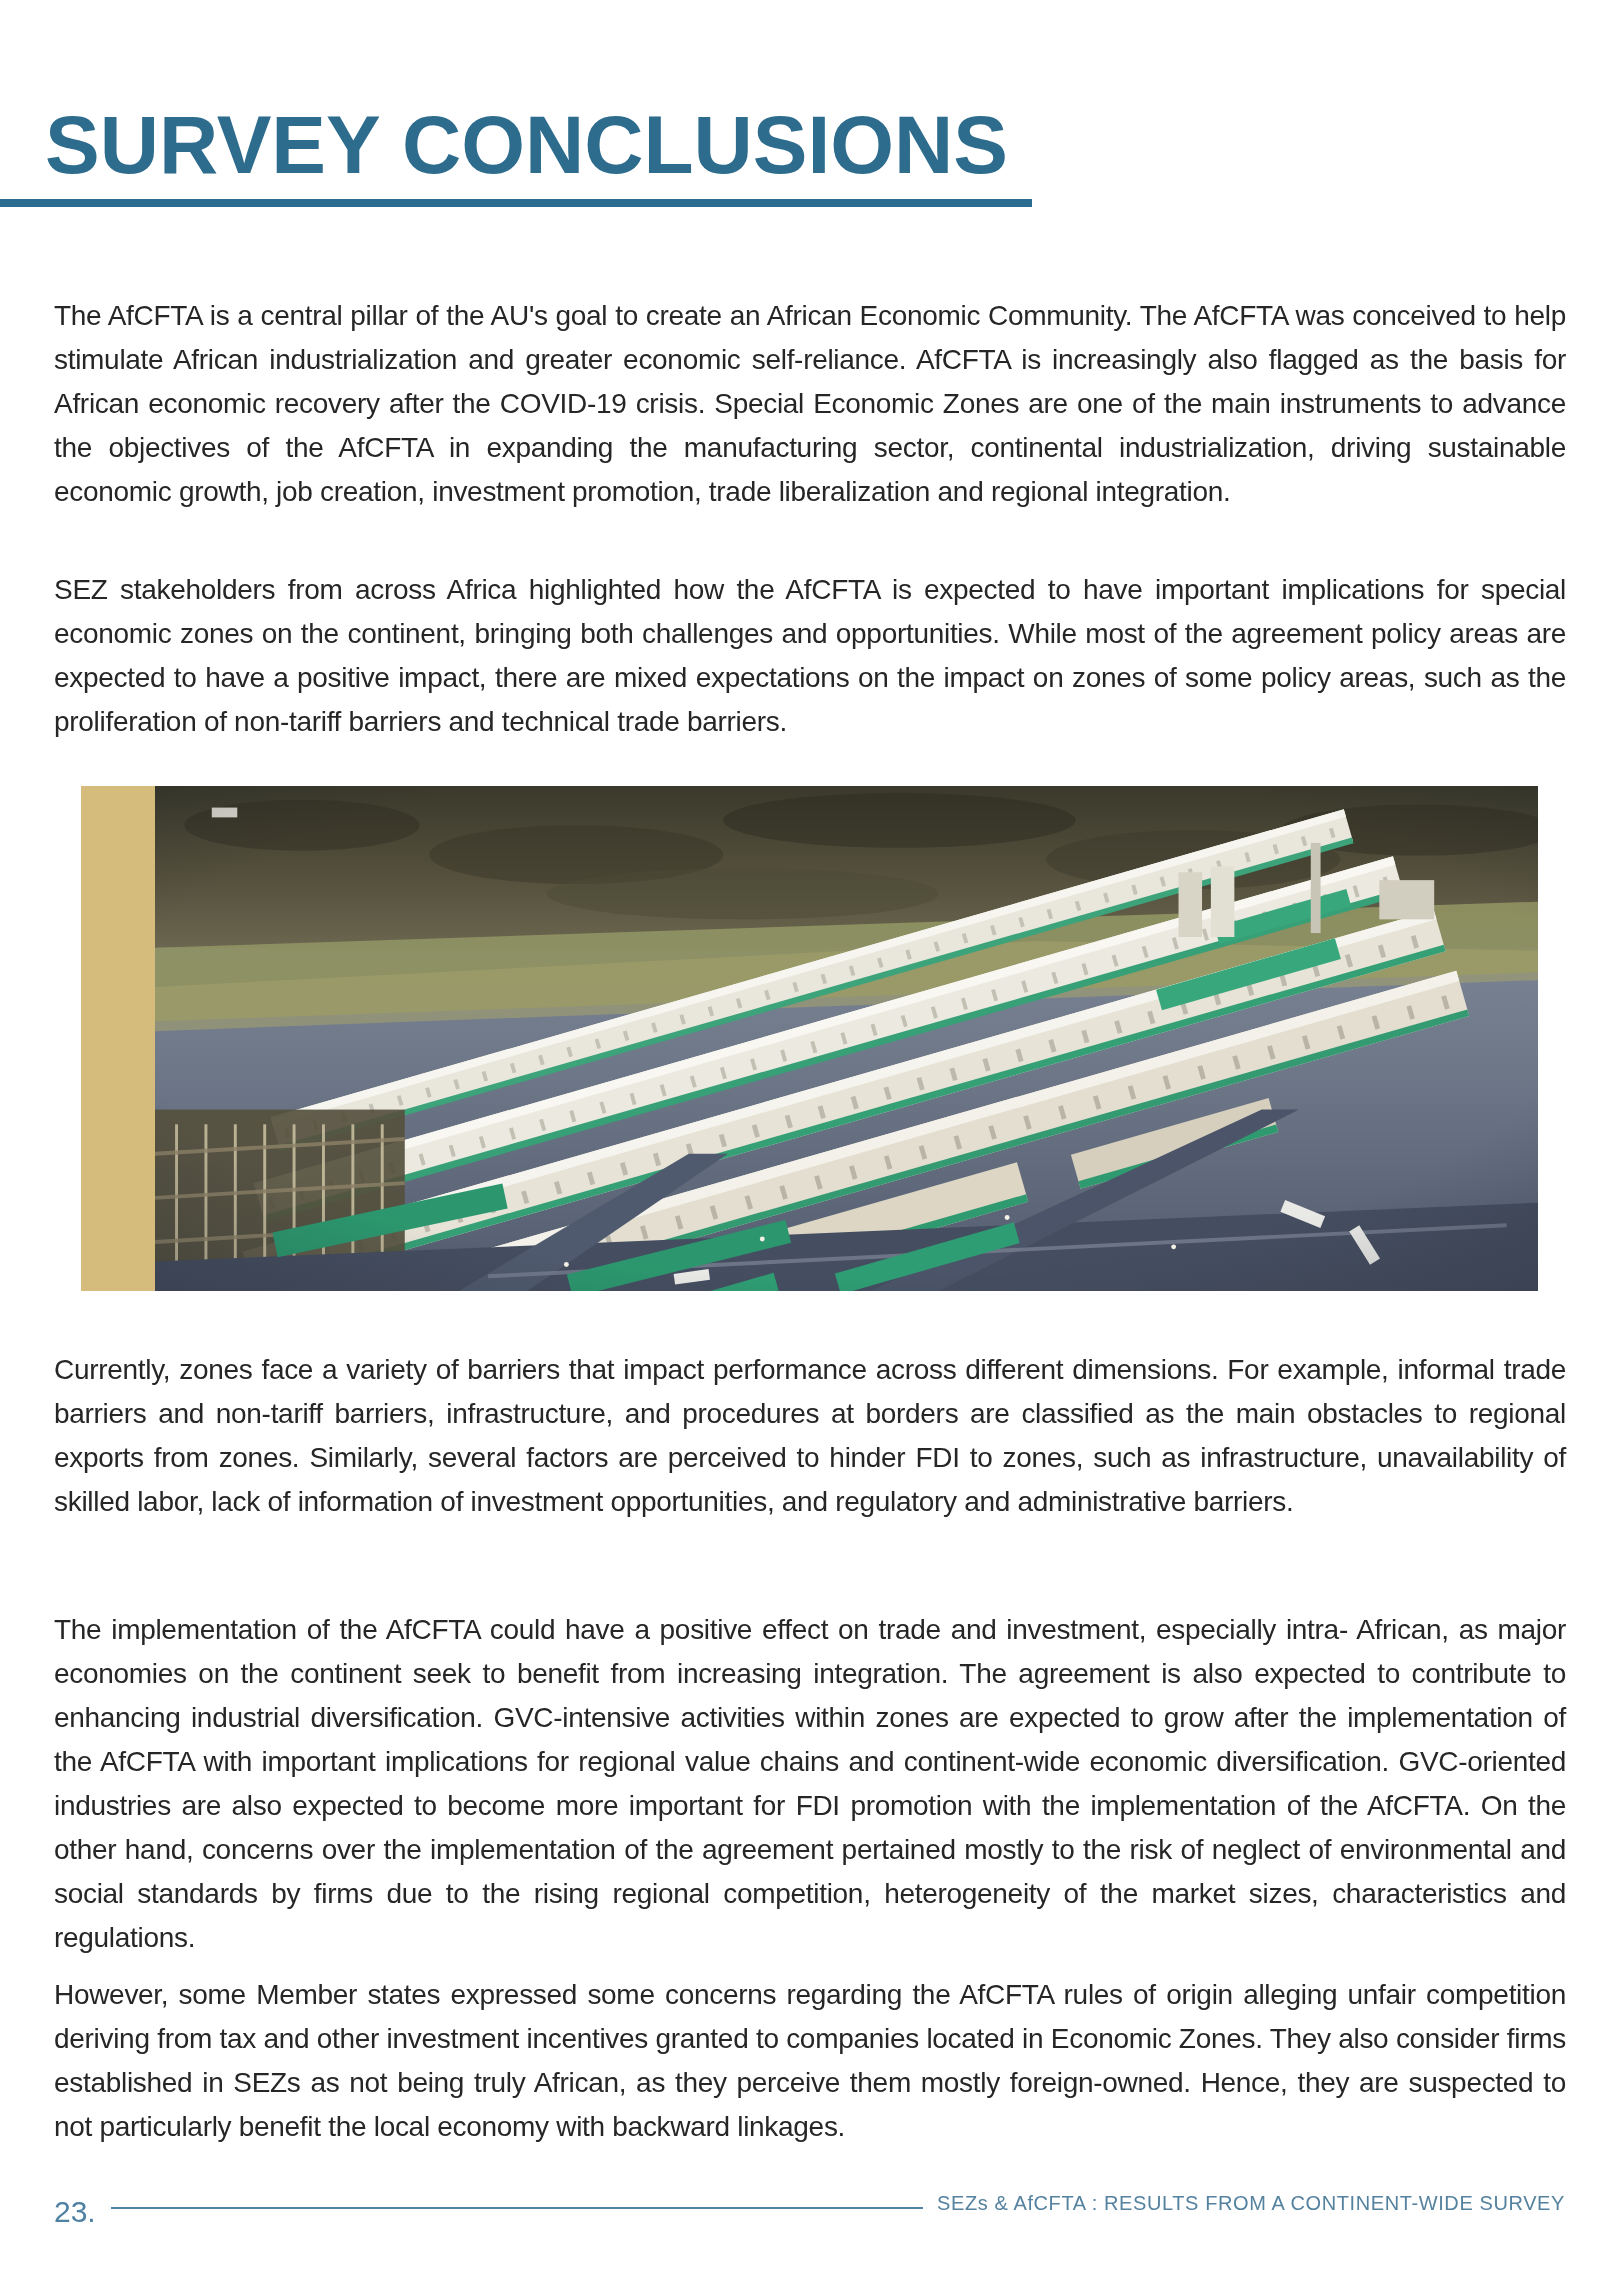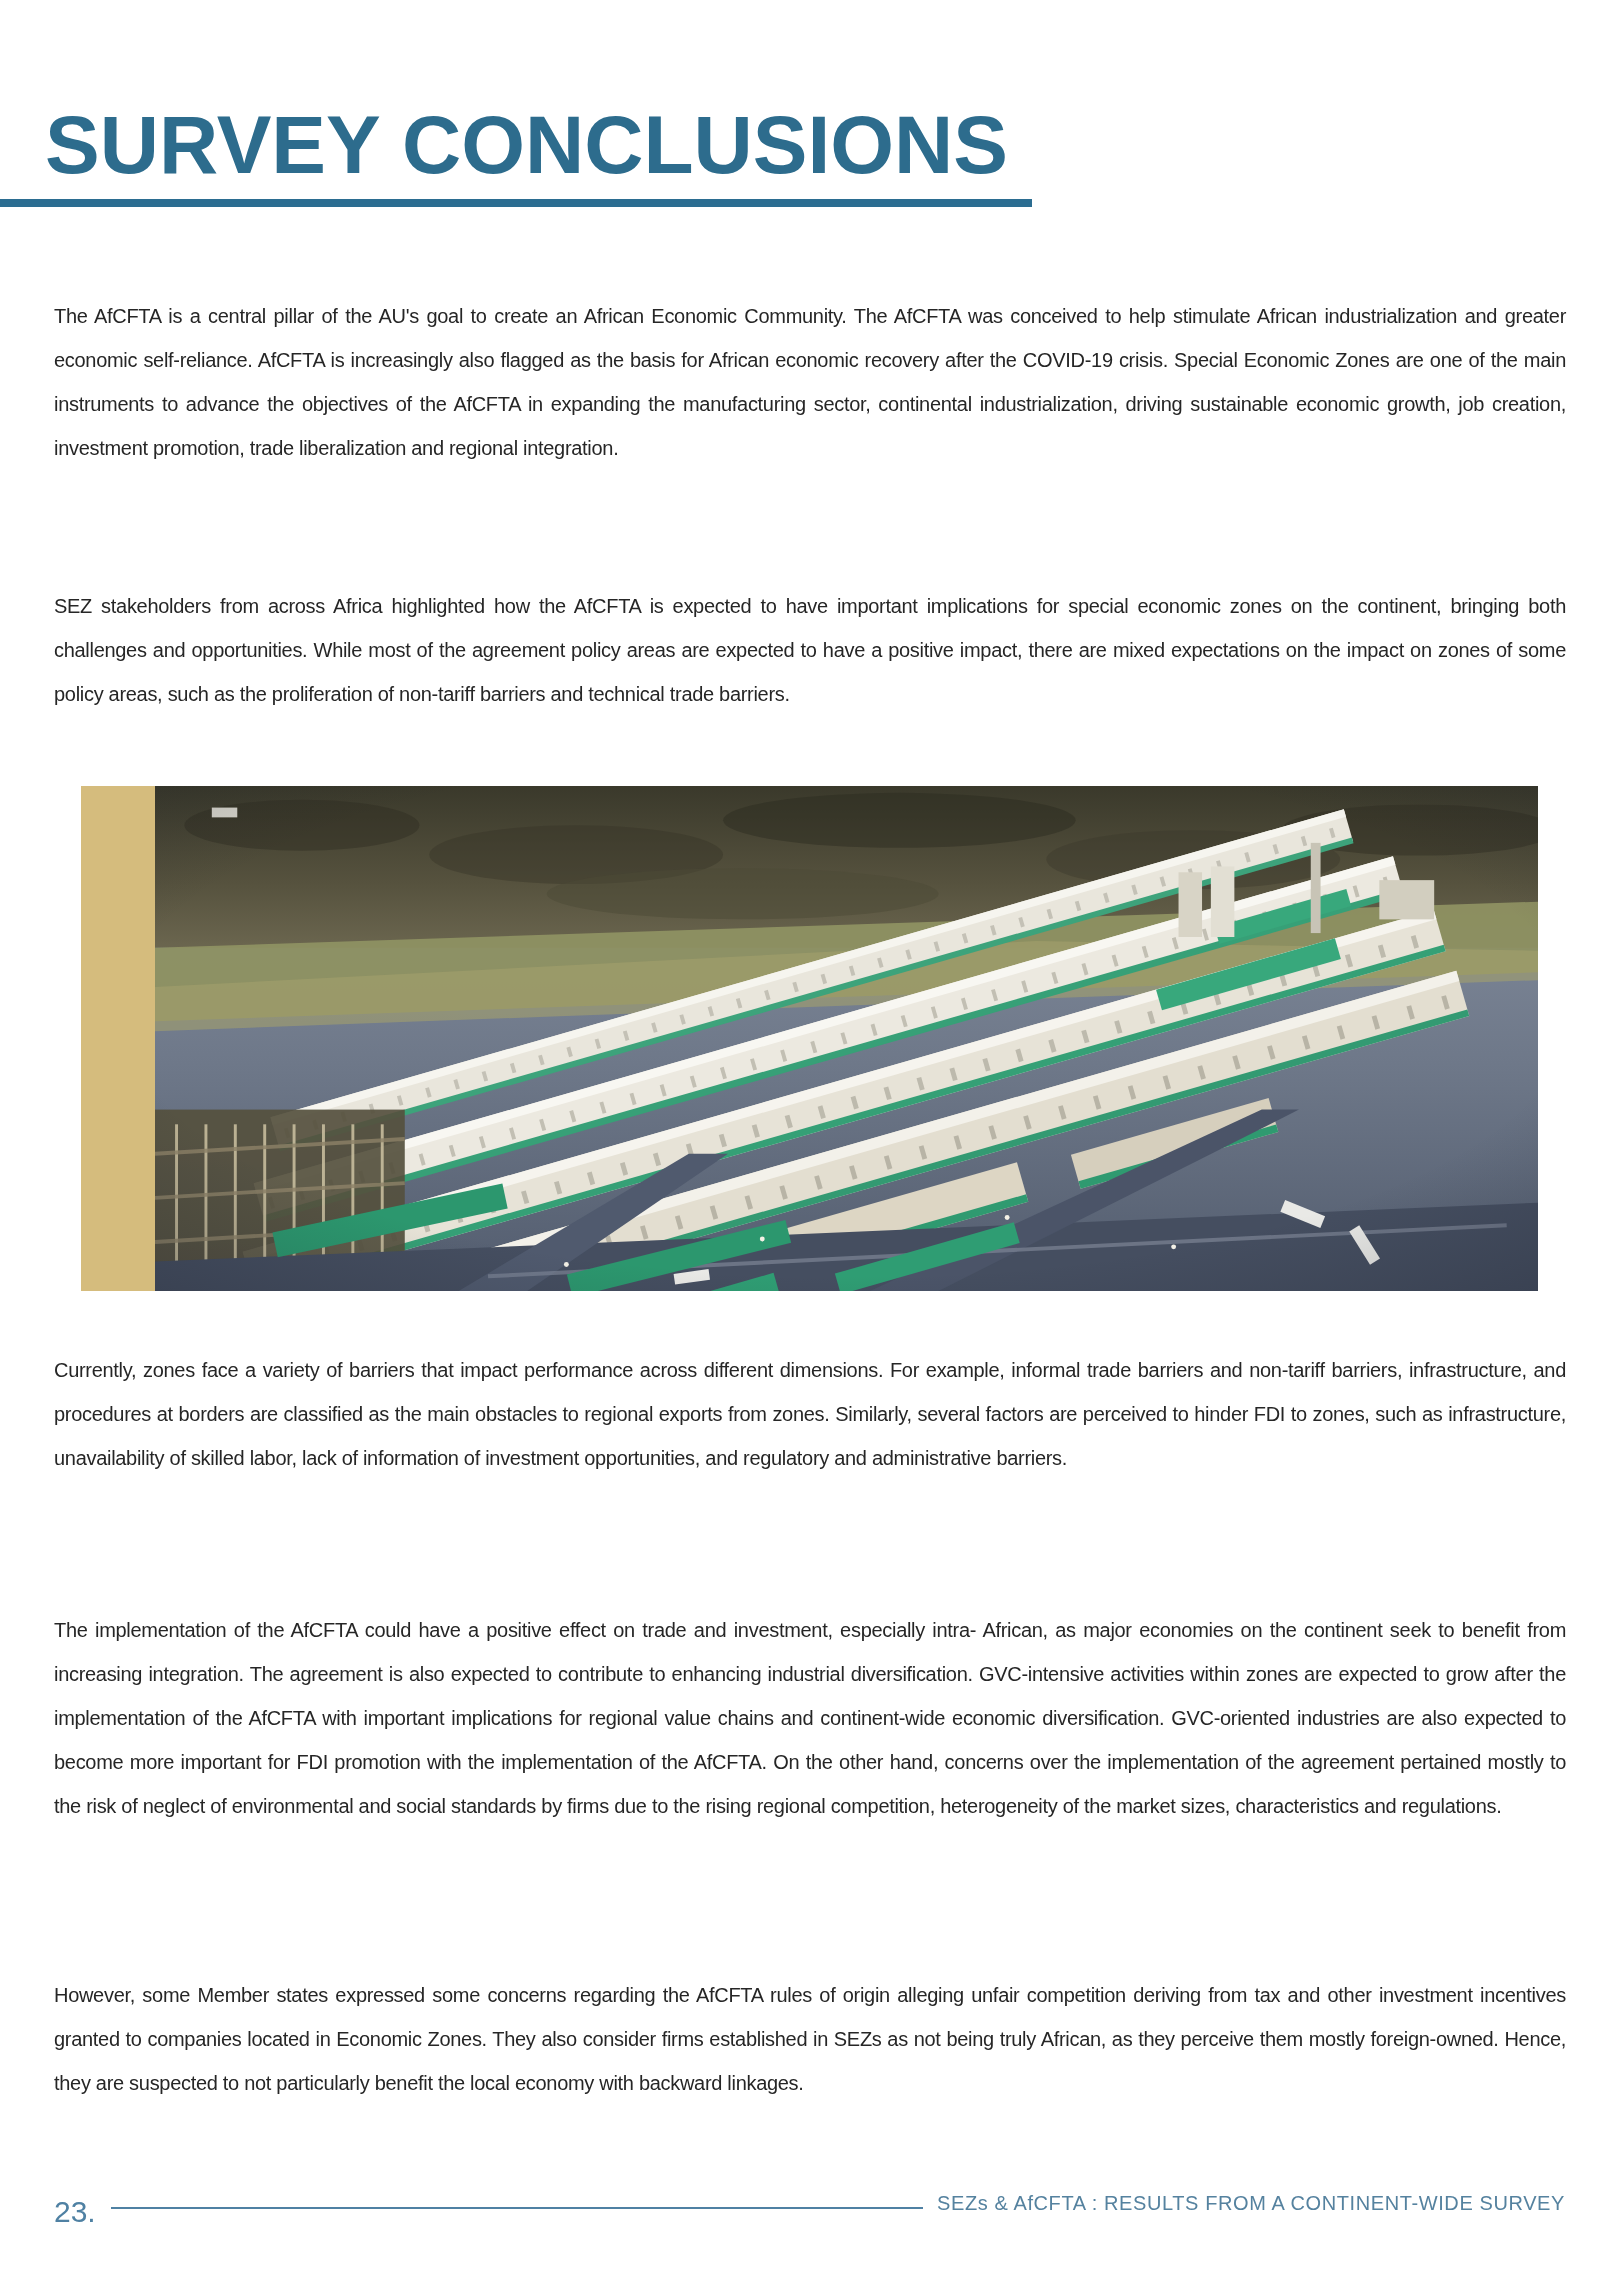--- a/index.html
+++ b/index.html
@@ -29,28 +29,28 @@
     top:199px;
     width:1032px;
     height:7.8px;
     background:#2b6d91;
   }
   .body-par{
     position:absolute;
     left:54px;
     width:1512px;
     margin:0;
-    font-size:20px;
+    font-size:28px;
     line-height:44px;
     letter-spacing:-0.3px;
     color:#262626;
     text-align:justify;
   }
   .p1{top:294px;}
-  .p2{top:584px;}
+  .p2{top:568px;}
   .p3{top:1348px;}
   .p4{top:1608px;}
   .p5{top:1973px;}
   .figure{
     position:absolute;
     left:81px;
     top:786px;
     width:1457px;
     height:505px;
     display:flex;

